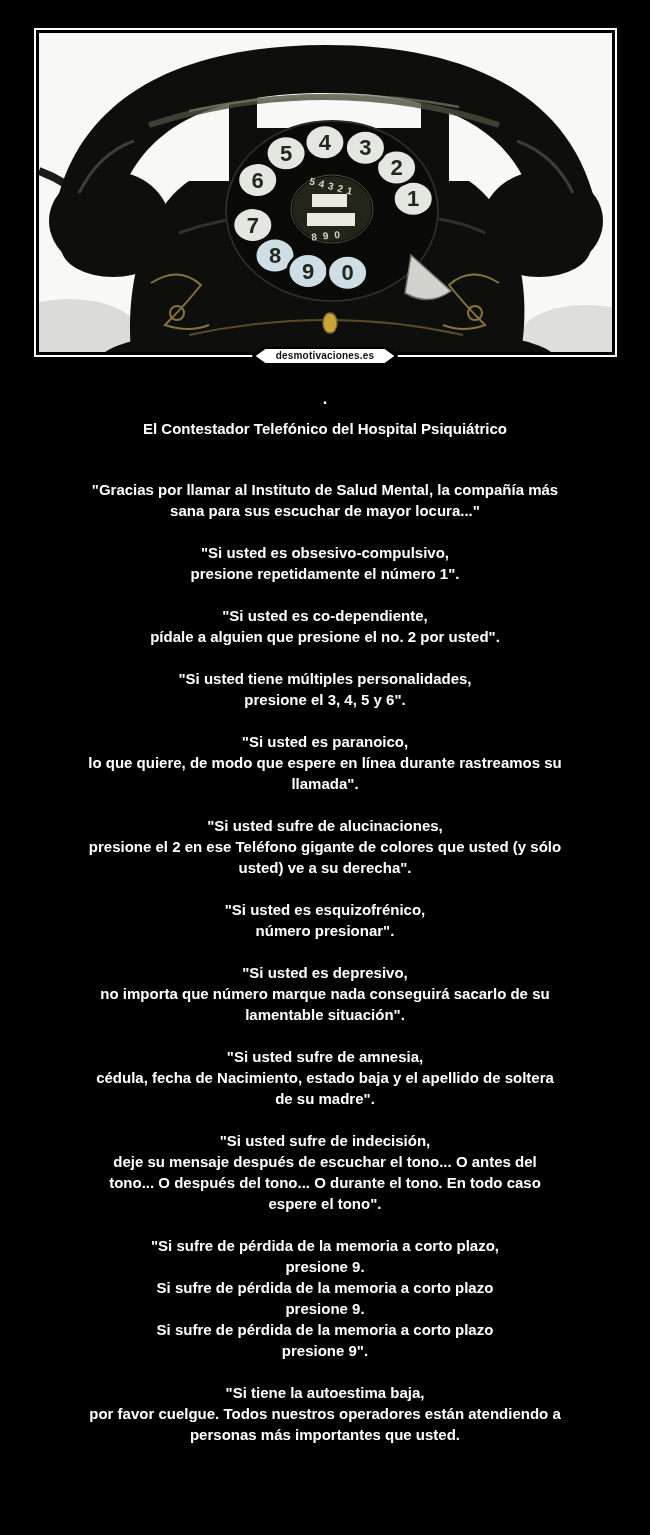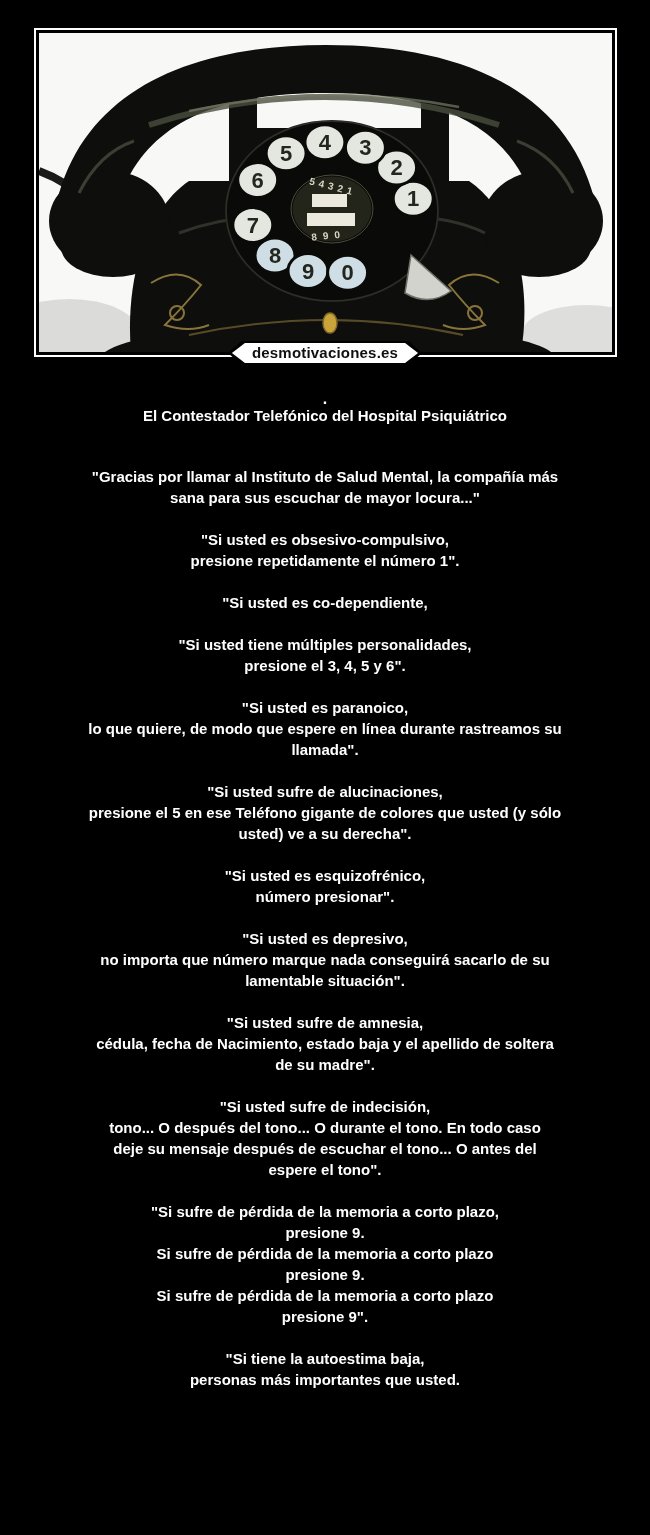--- a/index.html
+++ b/index.html
@@ -34,38 +34,39 @@
     transform:translateX(-50%);
     background:#000;
     clip-path:polygon(0% 50%,7% 0%,93% 0%,100% 50%,93% 100%,7% 100%);
     padding:2px 4px;
     z-index:3;
   }
   .watermark{
     background:#fff;
     clip-path:polygon(0% 50%,7% 0%,93% 0%,100% 50%,93% 100%,7% 100%);
     padding:1px 20px 2px 20px;
-    font-size:15px;
+    font-size:10px;
     font-weight:700;
     letter-spacing:.2px;
     color:#101010;
     white-space:nowrap;
   }
   
   .content{
     color:#fff;
     text-align:center;
     font-weight:700;
   }
   .dot-line{
     margin-top:36px;
     font-size:16px;
     line-height:12px;
   }
   .title{
+    margin-top:13px;
     font-size:15px;
     line-height:21px;
   }
   .body-text{
     margin-top:40px;
     padding:0 20px;
     font-size:15px;
     line-height:21px;
   }
   .para + .para{margin-top:21px;}
@@ -173,63 +174,65 @@
         <div class="para">
           <div class="line">"Gracias por llamar al Instituto de Salud Mental, la compañía más</div>
           <div class="line">sana para sus escuchar de mayor locura..."</div>
         </div>
         <div class="para">
           <div class="line">"Si usted es obsesivo-compulsivo,</div>
           <div class="line">presione repetidamente el número 1".</div>
         </div>
         <div class="para">
           <div class="line">"Si usted es co-dependiente,</div>
+          <div class="line">pídale a alguien que presione el no. 2 por usted".</div>
         </div>
         <div class="para">
           <div class="line">"Si usted tiene múltiples personalidades,</div>
           <div class="line">presione el 3, 4, 5 y 6".</div>
         </div>
         <div class="para">
           <div class="line">"Si usted es paranoico,</div>
           <div class="line">lo que quiere, de modo que espere en línea durante rastreamos su</div>
           <div class="line">llamada".</div>
         </div>
         <div class="para">
           <div class="line">"Si usted sufre de alucinaciones,</div>
-          <div class="line">presione el 5 en ese Teléfono gigante de colores que usted (y sólo</div>
+          <div class="line">presione el 2 en ese Teléfono gigante de colores que usted (y sólo</div>
           <div class="line">usted) ve a su derecha".</div>
         </div>
         <div class="para">
           <div class="line">"Si usted es esquizofrénico,</div>
           <div class="line">número presionar".</div>
         </div>
         <div class="para">
           <div class="line">"Si usted es depresivo,</div>
           <div class="line">no importa que número marque nada conseguirá sacarlo de su</div>
           <div class="line">lamentable situación".</div>
         </div>
         <div class="para">
           <div class="line">"Si usted sufre de amnesia,</div>
           <div class="line">cédula, fecha de Nacimiento, estado baja y el apellido de soltera</div>
           <div class="line">de su madre".</div>
         </div>
         <div class="para">
           <div class="line">"Si usted sufre de indecisión,</div>
+          <div class="line">deje su mensaje después de escuchar el tono... O antes del</div>
           <div class="line">tono... O después del tono... O durante el tono. En todo caso</div>
-          <div class="line">deje su mensaje después de escuchar el tono... O antes del</div>
           <div class="line">espere el tono".</div>
         </div>
         <div class="para">
           <div class="line">"Si sufre de pérdida de la memoria a corto plazo,</div>
           <div class="line">presione 9.</div>
           <div class="line">Si sufre de pérdida de la memoria a corto plazo</div>
           <div class="line">presione 9.</div>
           <div class="line">Si sufre de pérdida de la memoria a corto plazo</div>
           <div class="line">presione 9".</div>
         </div>
         <div class="para">
           <div class="line">"Si tiene la autoestima baja,</div>
+          <div class="line">por favor cuelgue. Todos nuestros operadores están atendiendo a</div>
           <div class="line">personas más importantes que usted.</div>
         </div>
       </div>
   </div>
 
 </div>
 
 </body></html>

